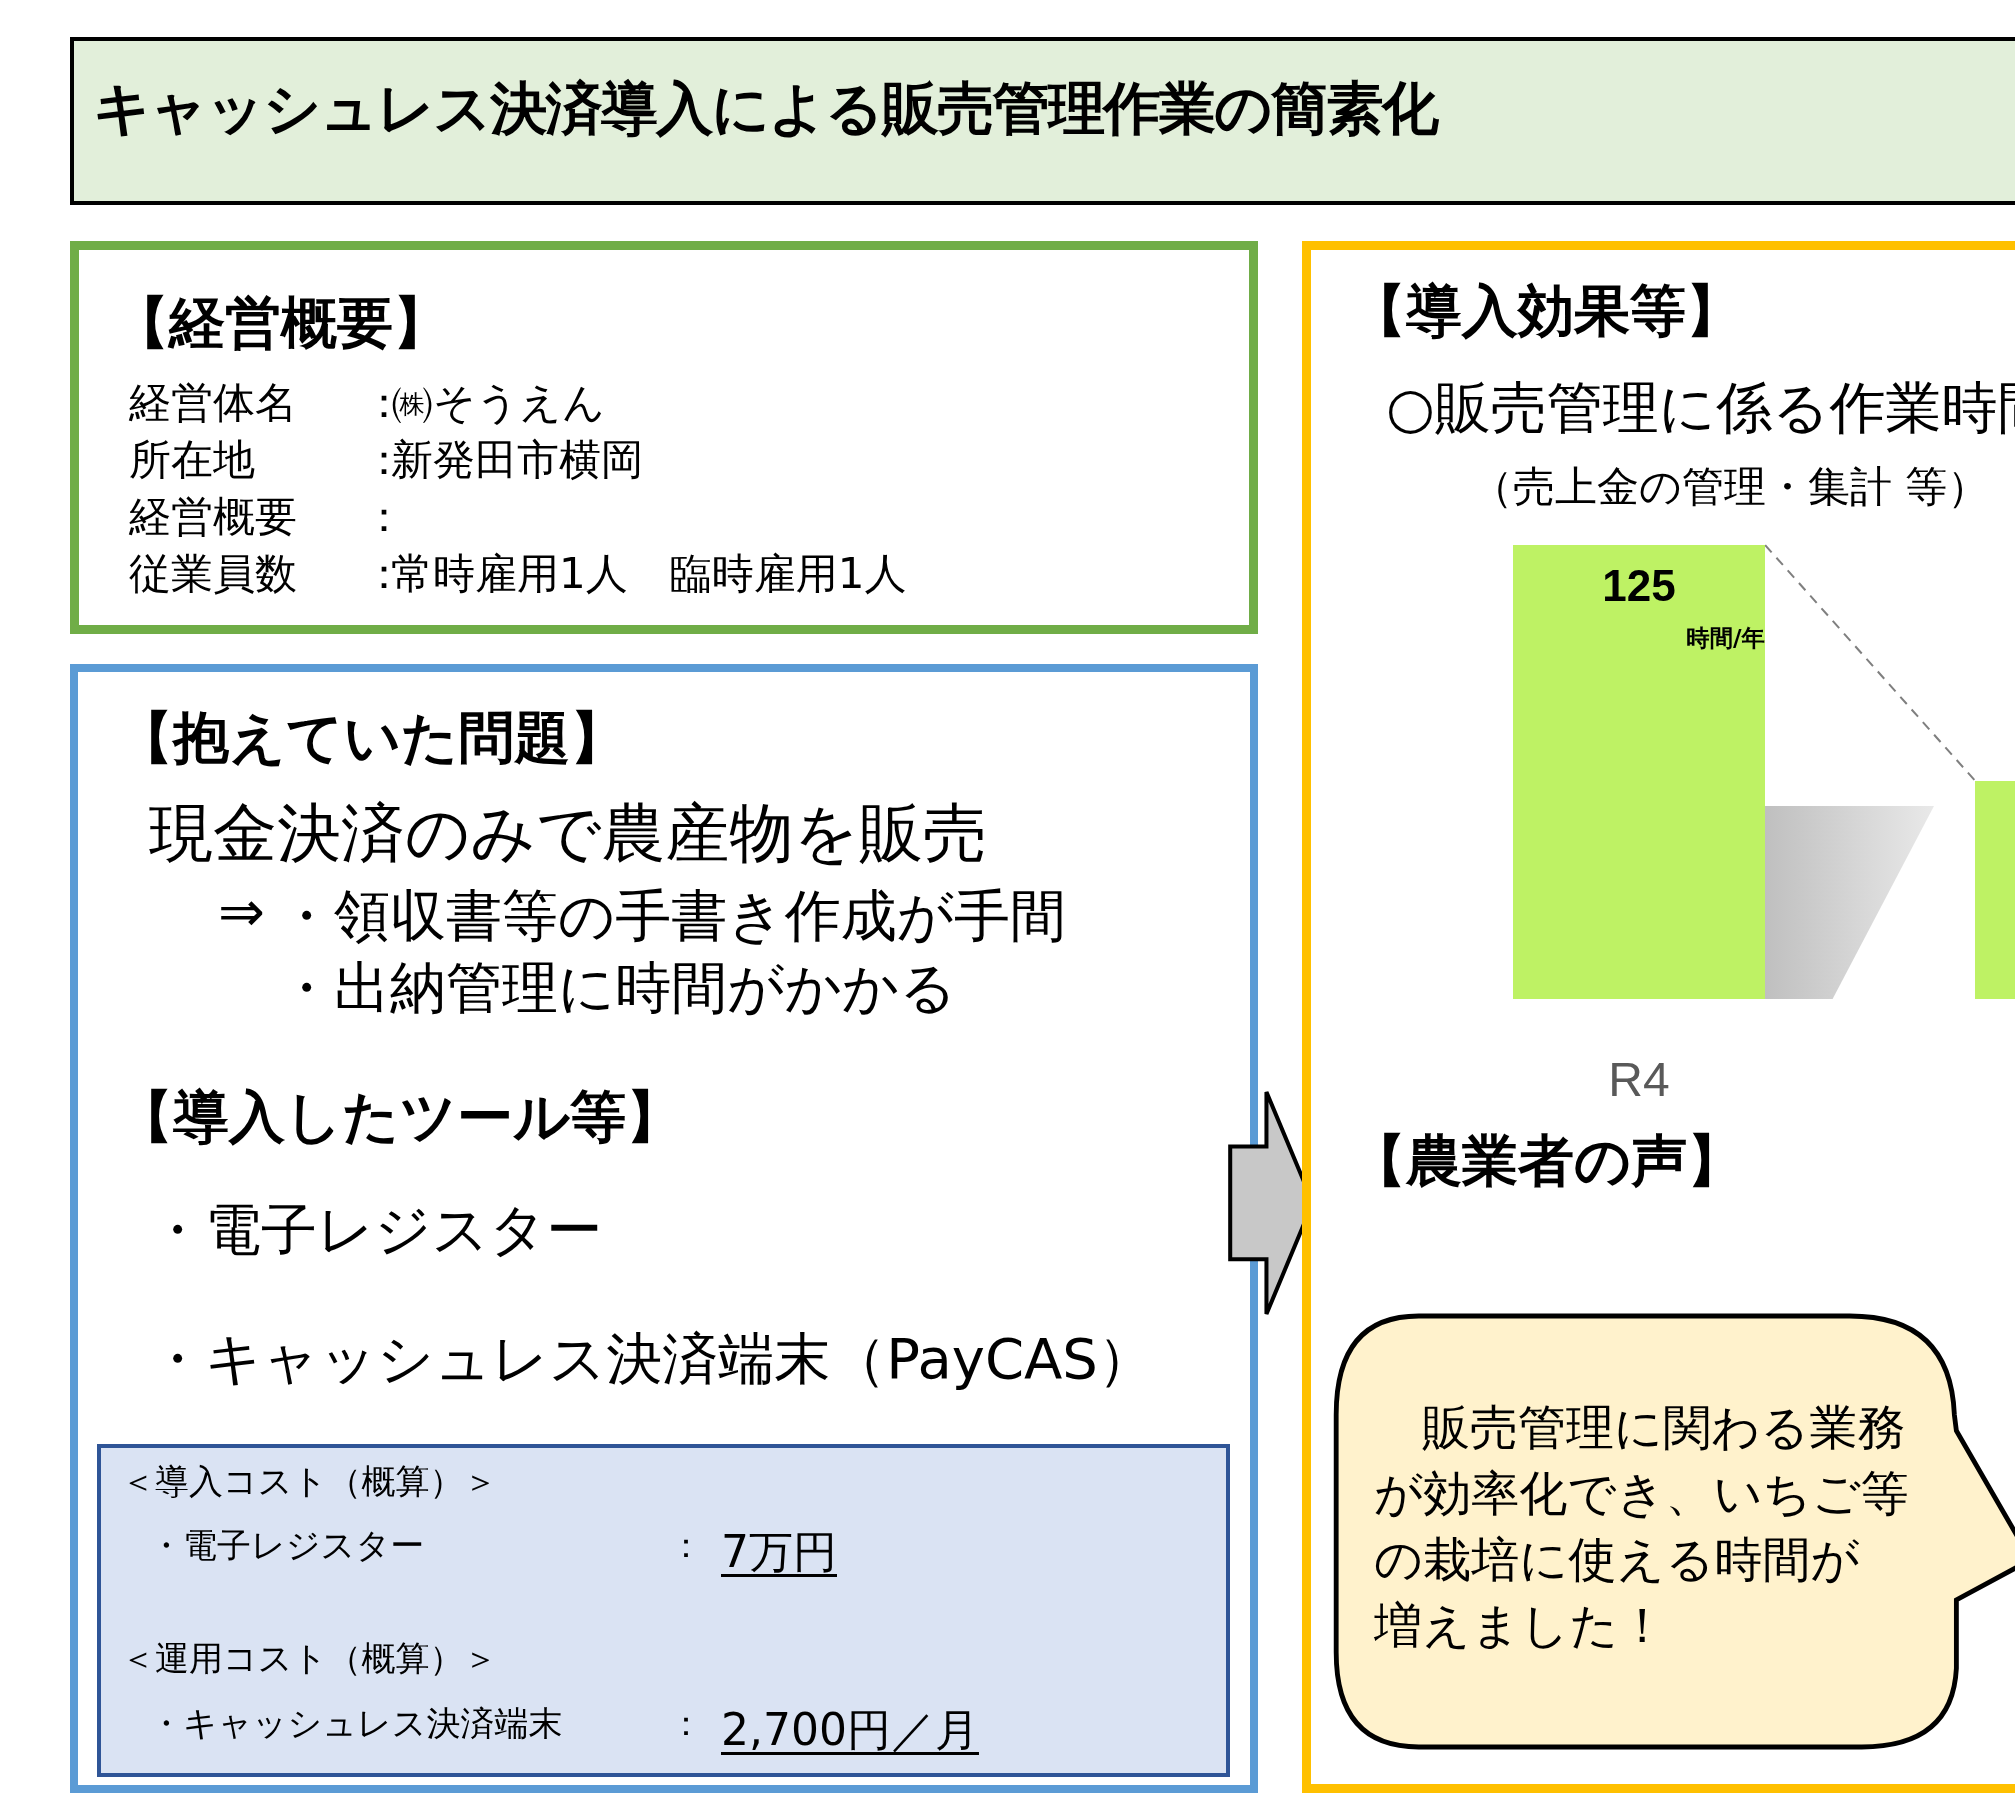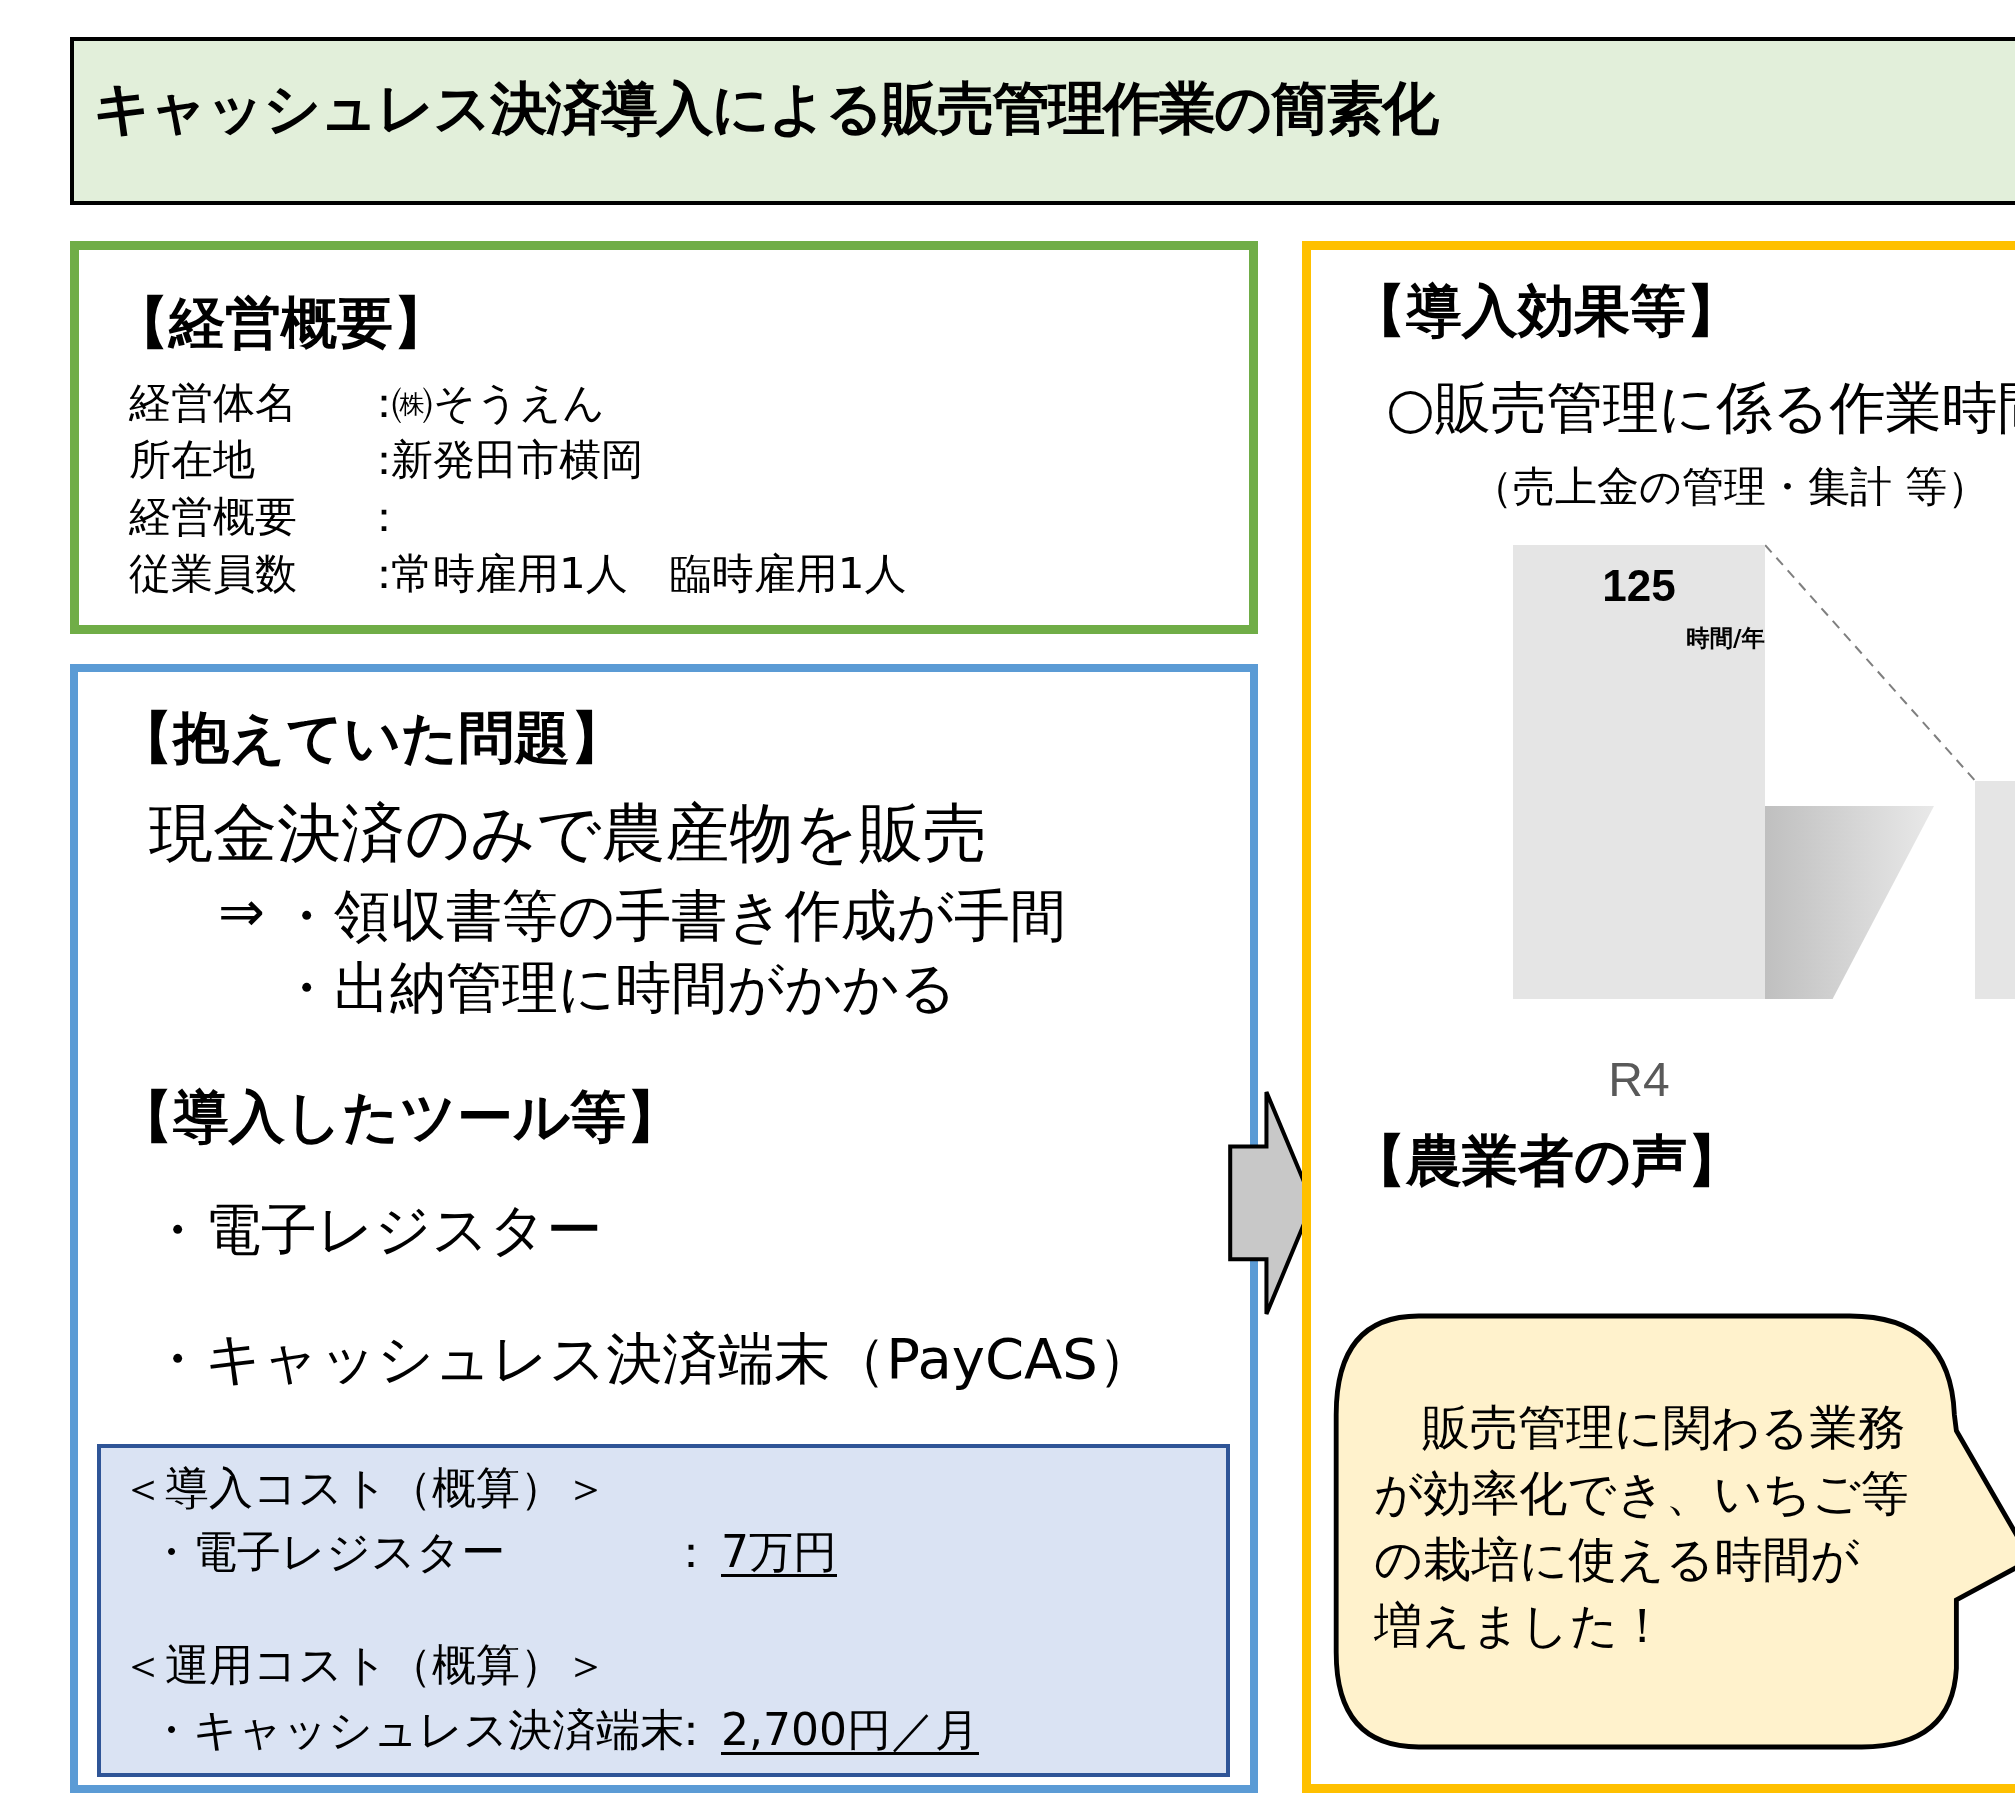--- a/index.html
+++ b/index.html
@@ -16,33 +16,33 @@
   #overview-heading { left: 113px; top: 274px; font-size: 56px; font-weight: bold; white-space: nowrap; margin-top: 12px; }
   .ov-row { position: absolute; left: 129px; font-size: 42px; white-space: nowrap; display: flex; }
   .ov-key { width: 234px; display: inline-block; }
   .ov-sep { width: 28px; display: inline-block; }
 
   
   #problem-box { left: 70px; top: 664px; width: 1188px; height: 1129px; border: 8px solid #5b9bd5; background: #fff; }
   .h-bold { position: absolute; font-size: 56px; font-weight: bold; white-space: nowrap; }
   .txt { position: absolute; white-space: nowrap; }
   #cost-box { left: 97px; top: 1444px; width: 1133px; height: 333px; background: #dae3f3; border: 4.8px solid #2f5597; }
-  .cost-line { position: absolute; font-size: 44px; white-space: nowrap; }
+  .cost-line { position: absolute; font-size: 34px; white-space: nowrap; }
   .cost-val { position: absolute; font-size: 44px; white-space: nowrap; text-decoration: underline; text-decoration-thickness: 3.2px; text-underline-offset: 7.3px; }
 
   
   #arrow { left: 1228px; top: 1090px; width: 89px; height: 226px; }
 
   
   #effect-box { left: 1302px; top: 241px; width: 1128px; height: 1552px; border: 9.7px solid #ffc000; background: #fff; }
   #headline { left: 1386px; top: 371px; font-size: 56px; white-space: nowrap; }
   #subline { left: 1471px; top: 459px; font-size: 42px; white-space: nowrap; }
 
   
-  .bar { position: absolute; background: #e5e5e5; }
+  .bar { position: absolute; background: #bef264; }
   .bar-shadow { position: absolute; background: linear-gradient(to right, rgba(180,180,180,0.85), rgba(200,200,200,0.4)); clip-path: polygon(0 100%, 0 0, 100% 0, 40% 100%); }
   .bar-val { position: absolute; width: 100%; text-align: center; font-weight: bold; font-size: 44px; font-family: "Liberation Sans", sans-serif; }
   .bar-unit { position: absolute; width: 100%; text-align: right; font-weight: bold; font-size: 23.4px; }
   .cat-label { position: absolute; font-size: 48px; color: #595959; font-family: "Liberation Sans", sans-serif; width: 250px; text-align: center; }
 
   
   #bubble { left: 1326px; top: 1310px; width: 705px; height: 443px; }
   #bubble-text { left: 1374px; top: 1394px; font-size: 48px; line-height: 66px; white-space: pre; }
 </style>
 </head>

